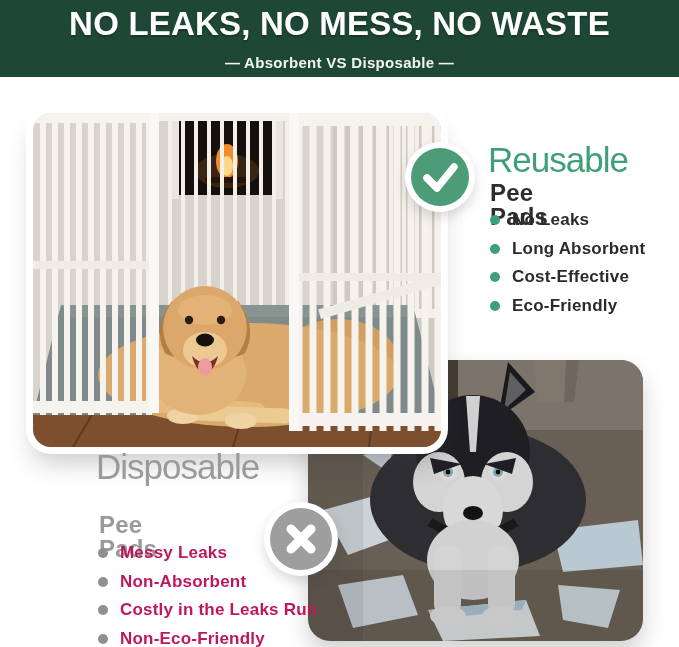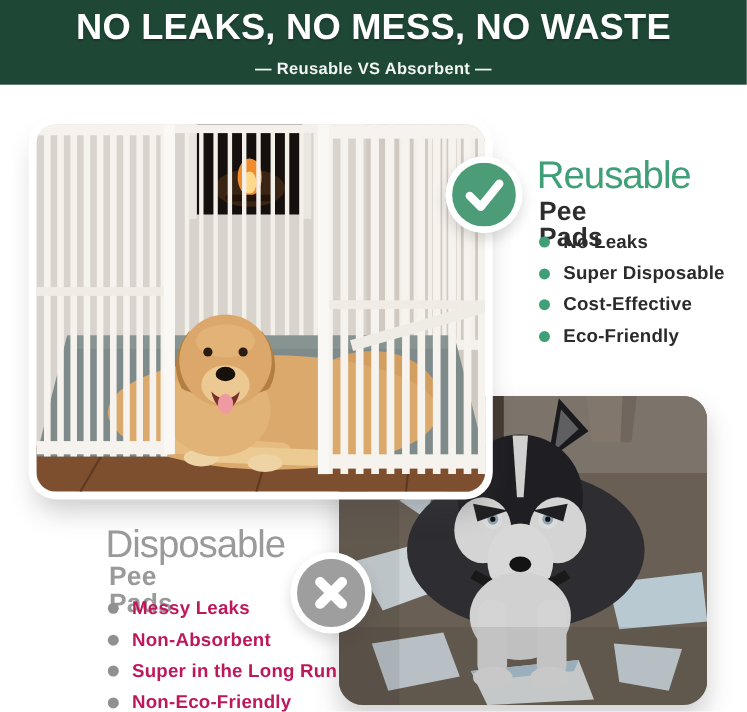--- a/index.html
+++ b/index.html
@@ -53,32 +53,32 @@
   ul.benefits li{display:flex;align-items:center;height:28.5px;}
   .dot{width:10px;height:10px;border-radius:50%;flex:0 0 10px;margin-right:12px;}
   .benefit-label{font-size:17px;font-weight:bold;letter-spacing:.2px;white-space:nowrap;}
   #reusable-col .dot{background:#3fa077;}
   #reusable-col .benefit-label{color:#2b2b2b;}
   #disposable-col .dot{background:#909090;}
   #disposable-col .benefit-label{color:#be185d;}
   #reusable-heading-wrap{position:absolute;left:488px;top:142px;}
   #reusable-sub{position:absolute;left:490px;top:181px;}
   #reusable-list{position:absolute;left:490px;top:206px;}
-  #disposable-heading-wrap{position:absolute;left:96px;top:477px;}
+  #disposable-heading-wrap{position:absolute;left:96px;top:449px;}
   #disposable-sub{position:absolute;left:99px;top:513px;}
   #disposable-list{position:absolute;left:98px;top:539px;}
 </style>
 </head>
 <body>
 
 <div id="stage">
 
   <header class="banner">
     <h1>NO LEAKS, NO MESS, NO WASTE</h1>
-    <div class="sub">— Reusable VS Absorbent —</div>
+    <div class="sub">— Absorbent VS Disposable —</div>
   </header>
 
   <div class="photo" id="photo-reusable">
     <svg viewBox="0 0 408 334" aria-hidden="true">
       <rect width="408" height="334" fill="#d8d3cc"></rect>
       <rect x="300" width="108" height="334" fill="#cfc9c1"></rect>
 
       <rect x="138" y="0" width="8" height="86" fill="#e9e5df"></rect>
       <rect x="242" y="0" width="8" height="86" fill="#e9e5df"></rect>
       <rect x="146" y="0" width="96" height="82" fill="#15100d"></rect>
@@ -252,21 +252,21 @@
     <div id="reusable-sub">
       <div class="subheading">Pee Pads</div>
     </div>
     <ul class="benefits" id="reusable-list">
       <li>
         <span class="dot"></span>
         <span class="benefit-label">No Leaks</span>
       </li>
       <li>
         <span class="dot"></span>
-        <span class="benefit-label">Super Disposable</span>
+        <span class="benefit-label">Long Absorbent</span>
       </li>
       <li>
         <span class="dot"></span>
         <span class="benefit-label">Cost-Effective</span>
       </li>
       <li>
         <span class="dot"></span>
         <span class="benefit-label">Eco-Friendly</span>
       </li>
     </ul>
@@ -283,21 +283,21 @@
       <li>
         <span class="dot"></span>
         <span class="benefit-label">Messy Leaks</span>
       </li>
       <li>
         <span class="dot"></span>
         <span class="benefit-label">Non-Absorbent</span>
       </li>
       <li>
         <span class="dot"></span>
-        <span class="benefit-label">Super in the Long Run</span>
+        <span class="benefit-label">Costly in the Leaks Run</span>
       </li>
       <li>
         <span class="dot"></span>
         <span class="benefit-label">Non-Eco-Friendly</span>
       </li>
     </ul>
   </div>
 
 </div>
 

